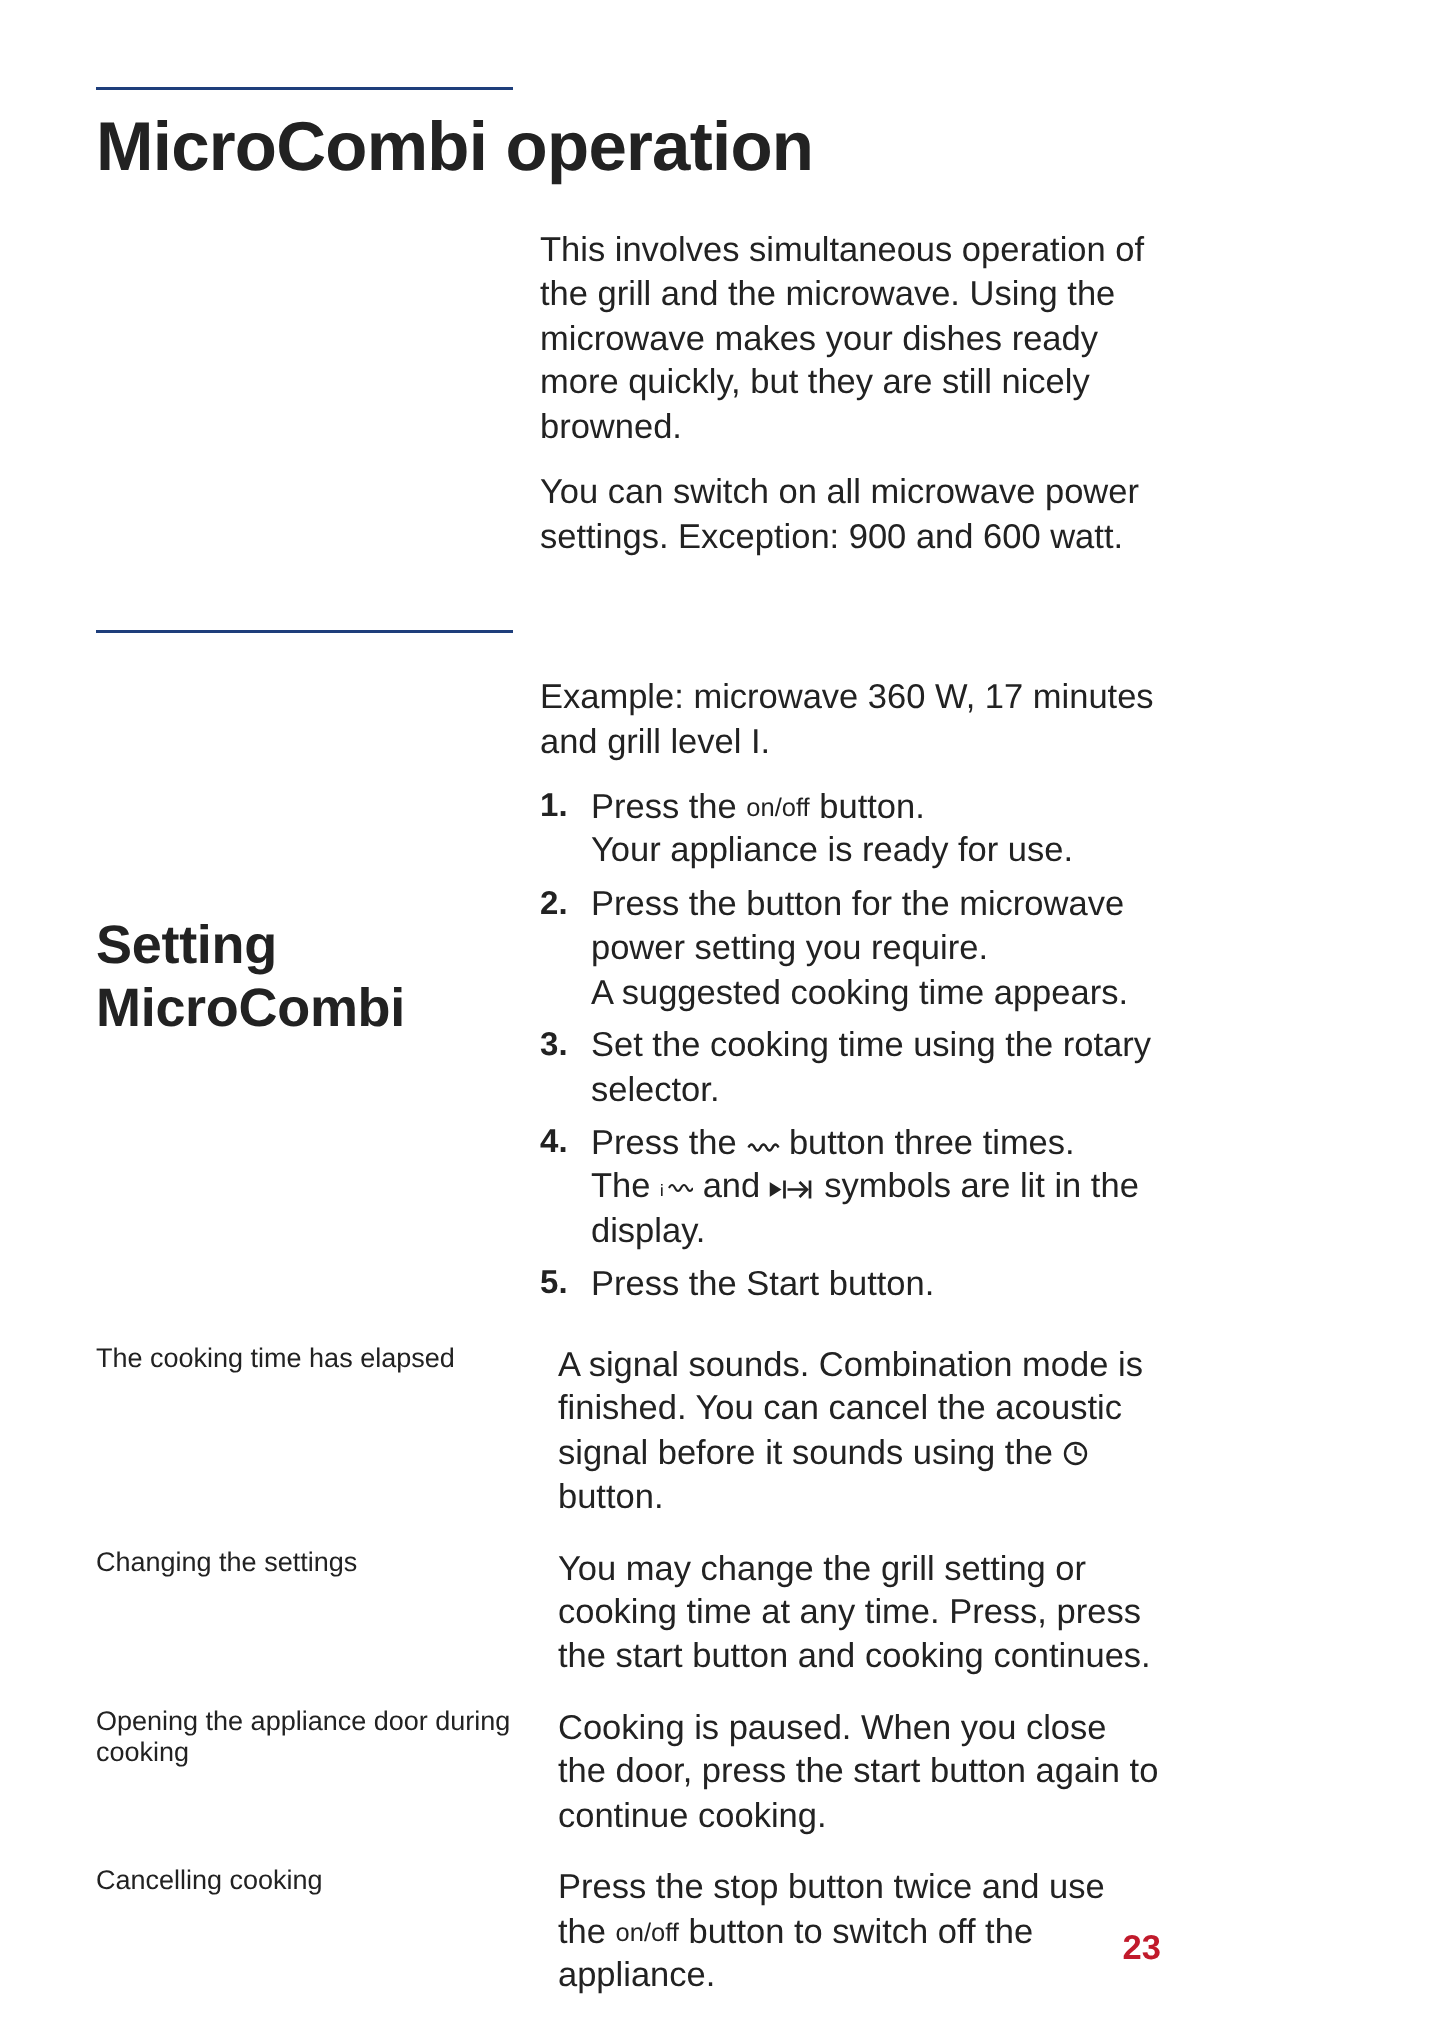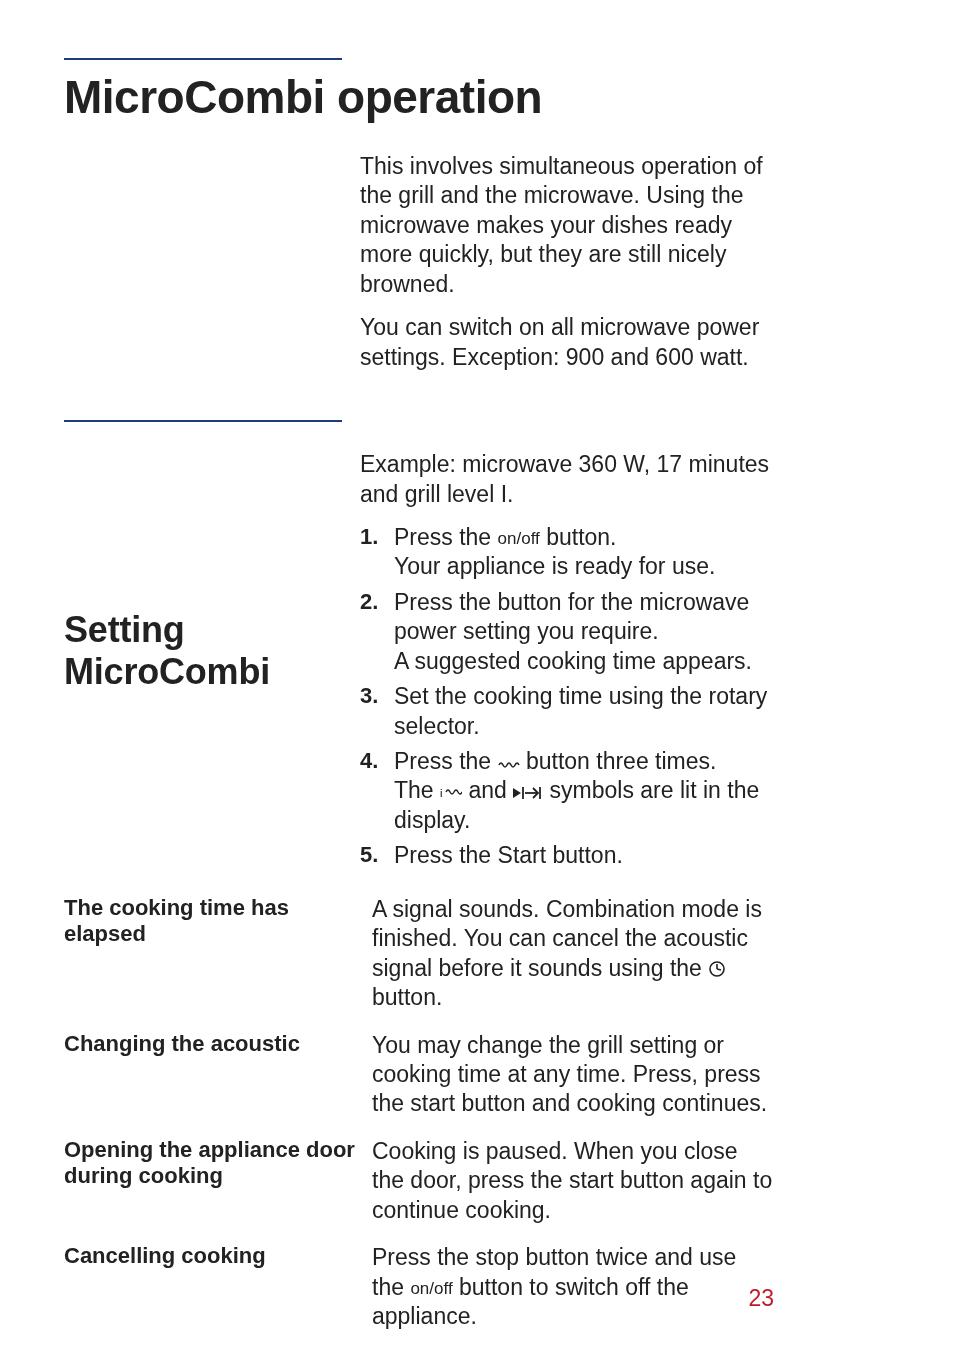--- a/index.html
+++ b/index.html
@@ -75,37 +75,37 @@
     top: 0;
     font-weight: 600;
     font-size: 22px;
   }
   .sub-row {
     display: flex;
     align-items: flex-start;
     margin-top: 18px;
   }
   .sub-row .left-col {
-    font-size: 22px;
-    font-weight: 700;
+    font-size: 18px;
+    font-weight: 400;
     line-height: 1.2;
     padding-right: 12px;
   }
   .onoff {
     font-size: 17px;
     vertical-align: 1px;
     font-weight: 400;
   }
   .page-num {
     position: absolute;
     bottom: 40px;
     right: 64px;
     color: #c11a2b;
     font-size: 23px;
-    font-weight: 400;
+    font-weight: 700;
   }
   .grill-ico svg, .play-ico svg, .clock-ico svg { display:inline-block; vertical-align:-2px;}
 </style>
 </head>
 <body>
 
 <div class="page">
 
   <div class="top-rule"></div>
   <h1 class="page-title">MicroCombi operation</h1>
@@ -172,21 +172,21 @@
     <div class="right-col">
       <span>A signal sounds. Combination mode is finished. You can cancel the acoustic signal before it sounds using the </span><span class="clock-ico"><svg width="18" height="18" viewBox="0 0 18 18">
             <circle cx="9" cy="9" r="7" stroke="#222" stroke-width="1.6" fill="none"></circle>
             <line x1="9" y1="9" x2="9" y2="4" stroke="#222" stroke-width="1.6"></line>
             <line x1="9" y1="9" x2="13" y2="10" stroke="#222" stroke-width="1.6"></line>
           </svg></span><span> button.</span>
     </div>
   </div>
 
   <div class="sub-row">
-    <div class="left-col">Changing the acoustic</div>
+    <div class="left-col">Changing the settings</div>
     <div class="right-col">
       <span>You may change the grill setting or cooking time at any time. Press, press the start button and cooking continues.</span>
     </div>
   </div>
 
   <div class="sub-row">
     <div class="left-col">Opening the appliance door during cooking</div>
     <div class="right-col">
       <span>Cooking is paused. When you close the door, press the start button again to continue cooking.</span>
     </div>

